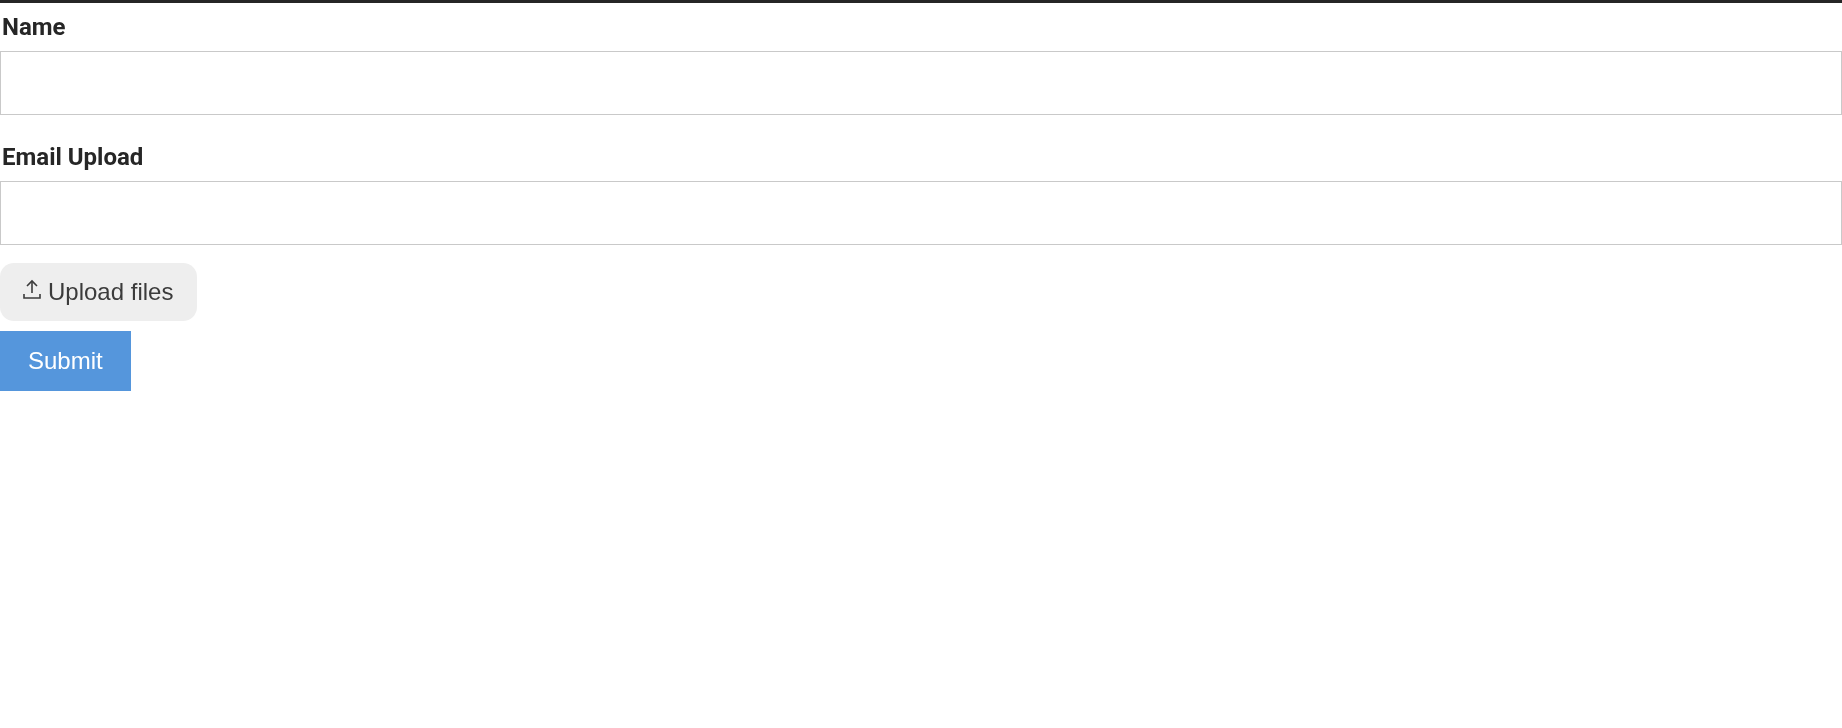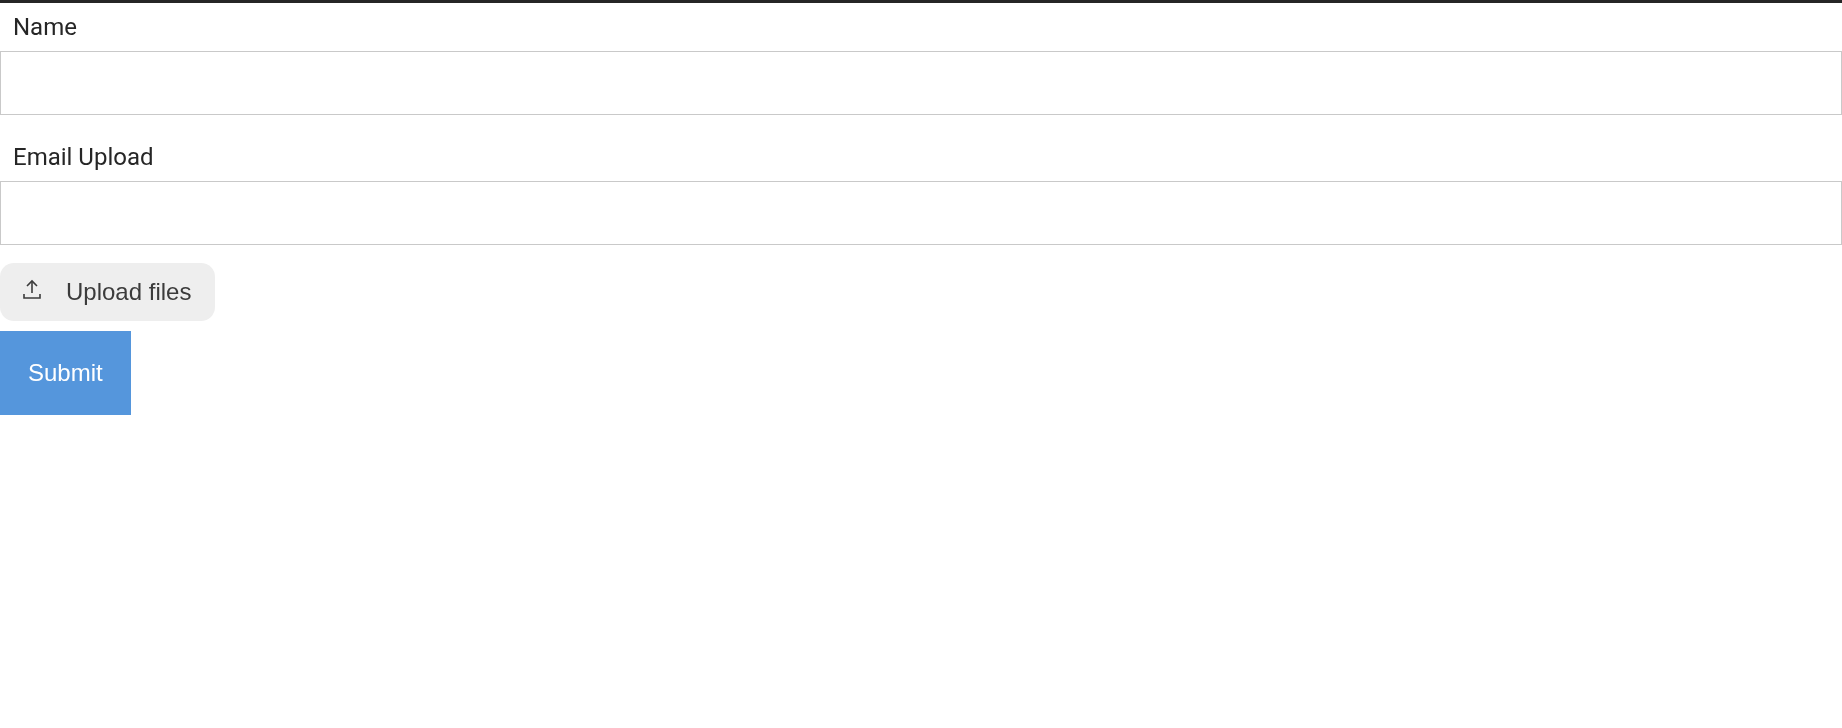--- a/index.html
+++ b/index.html
@@ -14,40 +14,40 @@
       border-top: 3px solid #262626;
     }
     .form-container {
       padding: 0;
     }
     .form-field {
       margin-bottom: 18px;
     }
     .field-label {
       font-size: 24px;
-      font-weight: 400;
+      font-weight: 700;
       color: #262626;
       margin-bottom: 10px;
       display: block;
-      padding-left: 13px;
+      padding-left: 2px;
       padding-top: 10px;
     }
     .text-input {
       width: 100%;
       height: 64px;
       border: 1px solid #c9c9c9;
       font-size: 20px;
       padding: 10px 14px;
       background: #ffffff;
       outline: none;
     }
     .upload-btn {
       display: inline-flex;
       align-items: center;
-      gap: 22px;
+      gap: 4px;
       background: #eeeeee;
       border: none;
       border-radius: 14px;
       padding: 14px 24px 14px 20px;
       font-size: 24px;
       color: #3b3b3b;
       cursor: pointer;
       margin-bottom: 10px;
     }
     .upload-btn svg {
@@ -57,21 +57,21 @@
       fill: none;
       stroke-width: 1.6;
     }
     .submit-btn {
       display: inline-block;
       background: #5596dc;
       color: #ffffff;
       font-size: 24px;
       font-weight: 400;
       border: none;
-      padding: 28px 28px;
+      padding: 16px 28px;
       cursor: pointer;
     }
   </style>
 </head>
 <body>
 
 <div class="form-container">
 
   <div class="form-field">
     <label class="field-label">Name</label>

